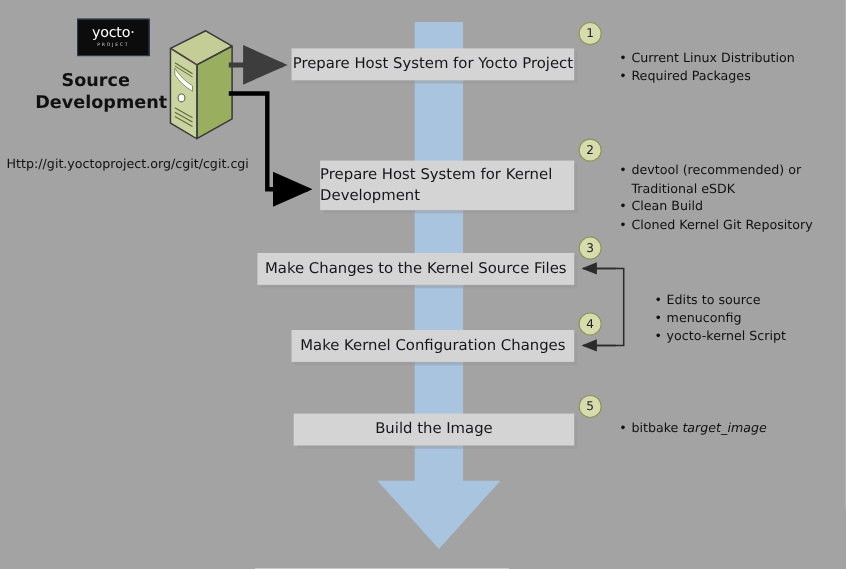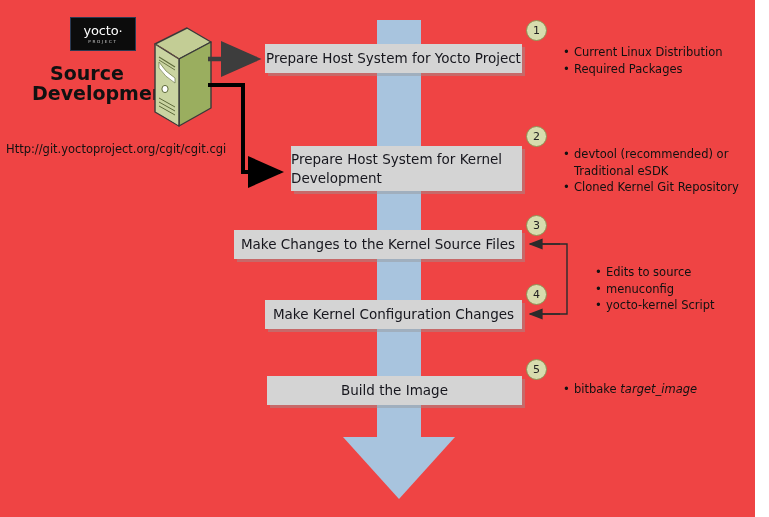--- a/index.html
+++ b/index.html
@@ -5,25 +5,24 @@
   html, body {
     margin: 0;
     padding: 0;
     background: #ffffff;
   }
   body {
     font-family: "DejaVu Sans", sans-serif;
   }
   #canvas {
     position: relative;
-    width: 715px;
+    width: 769px;
     height: 517px;
-    background: #ef4444;
+    background: #a3a3a3;
     overflow: hidden;
-    padding-left: 40px;
   }
 
   
   .flow-shaft {
     position: absolute;
     left: 377px;
     top: 20px;
     width: 44px;
     height: 418px;
     background: #a8c4de;
@@ -74,21 +73,21 @@
     font-family: "DejaVu Sans", sans-serif;
   }
 
   
   .src-label {
     position: absolute;
     left: 32px;
     top: 63px;
     width: 110px;
     text-align: center;
-    font-size: 19px;
+    font-size: 16px;
     font-weight: bold;
     color: #111111;
     line-height: 20px;
   }
   .src-url {
     position: absolute;
     left: 6px;
     top: 142px;
     font-size: 11.5px;
     color: #111111;
@@ -266,20 +265,21 @@
   <div class="bullets" id="bullets-1">
     <ul>
       <li>Current Linux Distribution</li>
       <li>Required Packages</li>
     </ul>
   </div>
 
   <div class="bullets" id="bullets-2">
     <ul>
       <li>devtool (recommended) or Traditional eSDK</li>
+      <li>Clean Build</li>
       <li>Cloned Kernel Git Repository</li>
     </ul>
   </div>
 
   <div class="bullets" id="bullets-34">
     <ul>
       <li>Edits to source</li>
       <li>menuconfig</li>
       <li>yocto-kernel Script</li>
     </ul>

